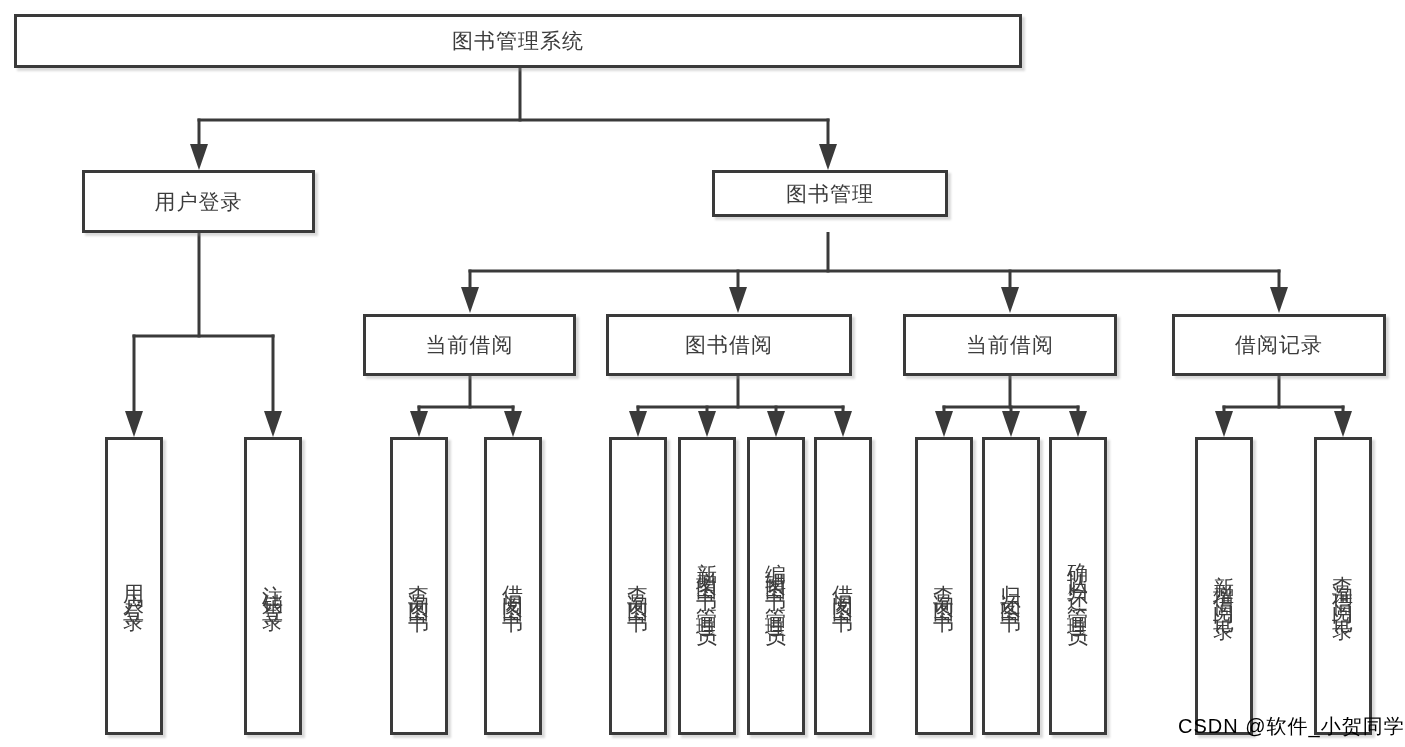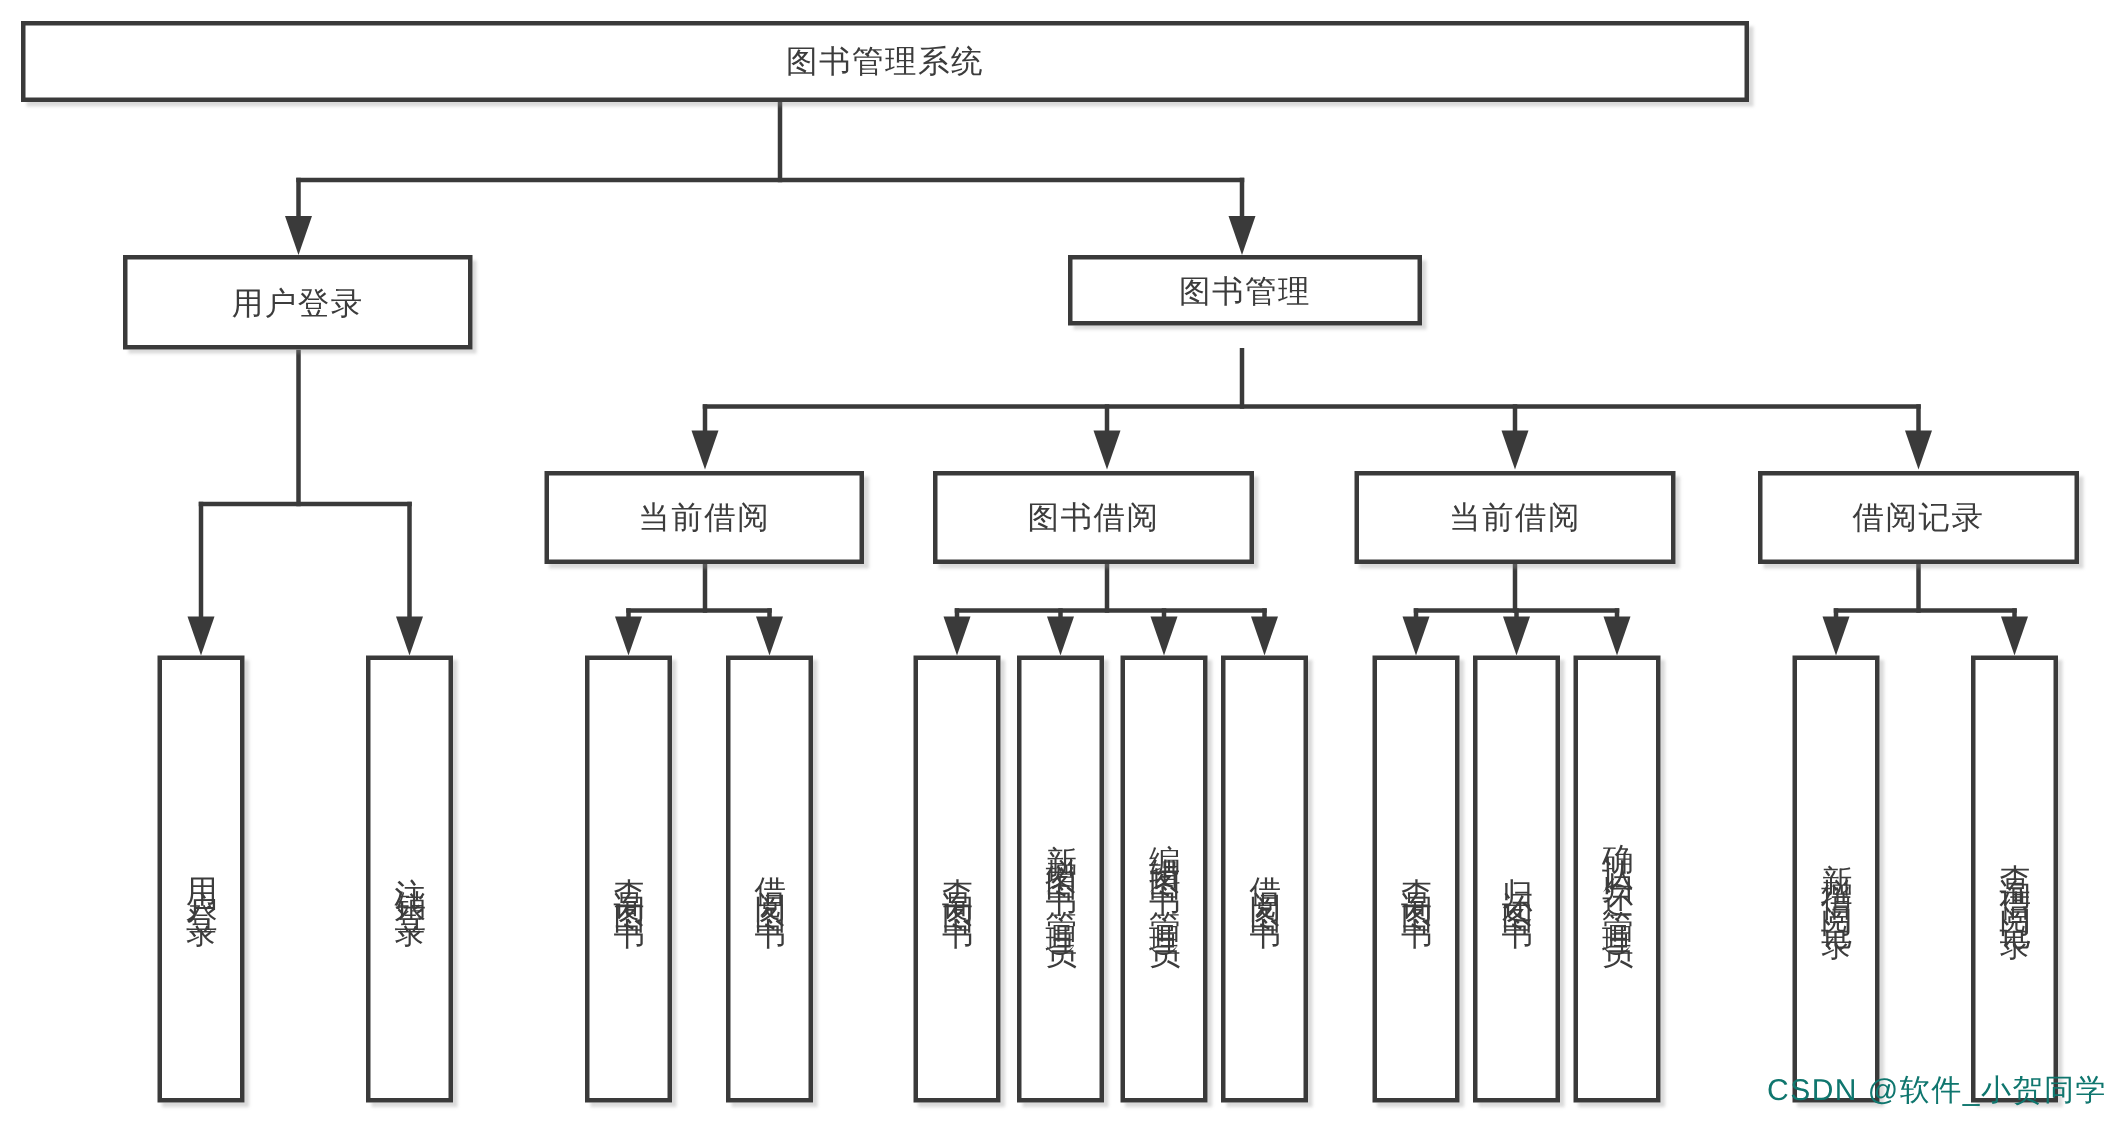--- a/index.html
+++ b/index.html
@@ -29,21 +29,21 @@
     writing-mode:vertical-rl;
     text-orientation:mixed;
     font-size:21px;
     letter-spacing:9px;
     line-height:1;
   }
   .watermark {
     position:absolute;
     left:1178px; top:713px;
     font-size:20px;
-    color:#0f766e;
+    color:#000000;
     letter-spacing:1px;
     white-space:nowrap;
   }
 </style>
 </head>
 <body>
 
 <div class="stage">
 
   <svg class="wires" viewBox="0 0 1405 747" fill="none" stroke="#3a3a3a" stroke-width="3">
@@ -115,35 +115,35 @@
     <g>
       <line x1="1279" y1="376" x2="1279" y2="408.5"></line>
       <line x1="1222.5" y1="407" x2="1344.5" y2="407"></line>
       <line x1="1224" y1="405.5" x2="1224" y2="415"></line>
       <polygon points="1224,437 1215,411 1233,411" fill="#3a3a3a" stroke="none"></polygon>
       <line x1="1343" y1="405.5" x2="1343" y2="415"></line>
       <polygon points="1343,437 1334,411 1352,411" fill="#3a3a3a" stroke="none"></polygon>
     </g>
   </svg>
 
-  <div class="box h" style="left:14px;top:14px;width:1152px;height:54px">
+  <div class="box h" style="left:14px;top:14px;width:1008px;height:54px">
     <span>图书管理系统</span>
   </div>
 
   <div class="box h" style="left:82px;top:170px;width:233px;height:63px">
     <span>用户登录</span>
   </div>
   <div class="box h" style="left:712px;top:170px;width:236px;height:47px">
     <span>图书管理</span>
   </div>
 
   <div class="box h" style="left:363px;top:314px;width:213px;height:62px">
     <span>当前借阅</span>
   </div>
-  <div class="box h" style="left:622px;top:314px;width:214px;height:62px">
+  <div class="box h" style="left:606px;top:314px;width:246px;height:62px">
     <span>图书借阅</span>
   </div>
   <div class="box h" style="left:903px;top:314px;width:214px;height:62px">
     <span>当前借阅</span>
   </div>
   <div class="box h" style="left:1172px;top:314px;width:214px;height:62px">
     <span>借阅记录</span>
   </div>
 
   <div class="box v" style="left:105px;top:437px;width:58px;height:298px">

